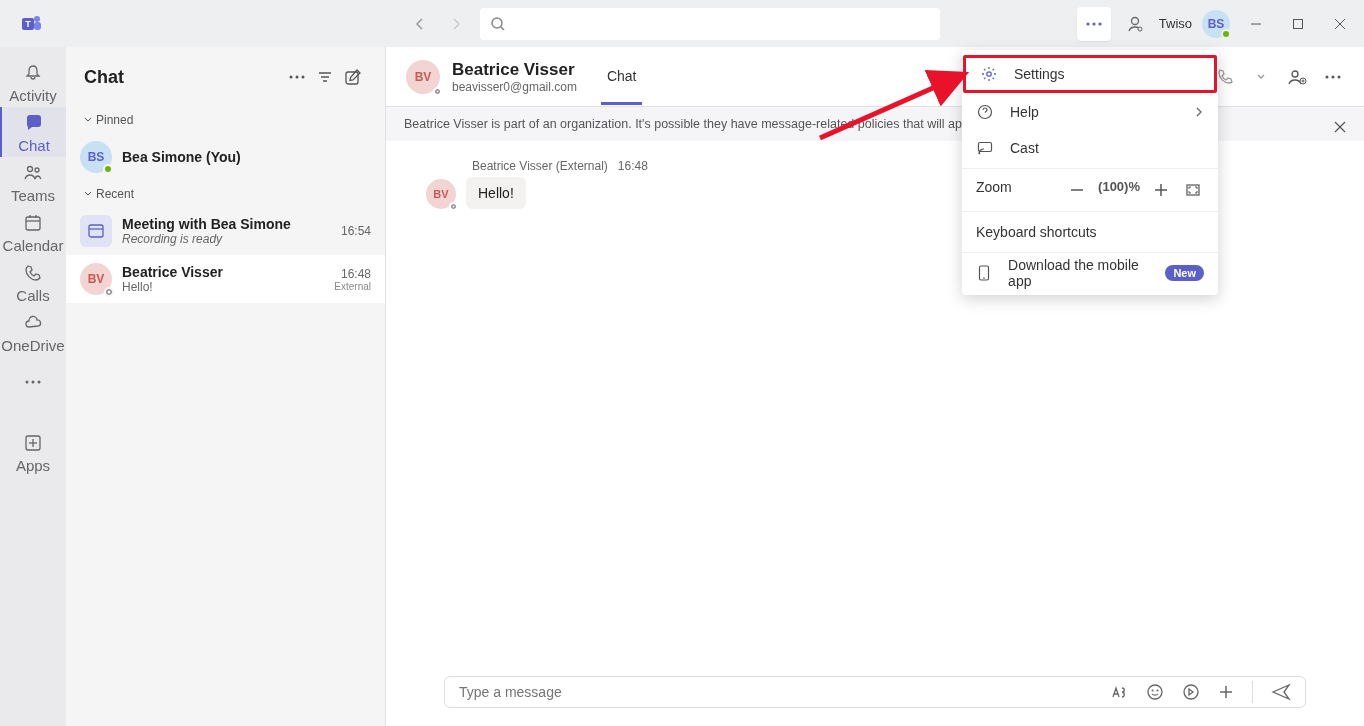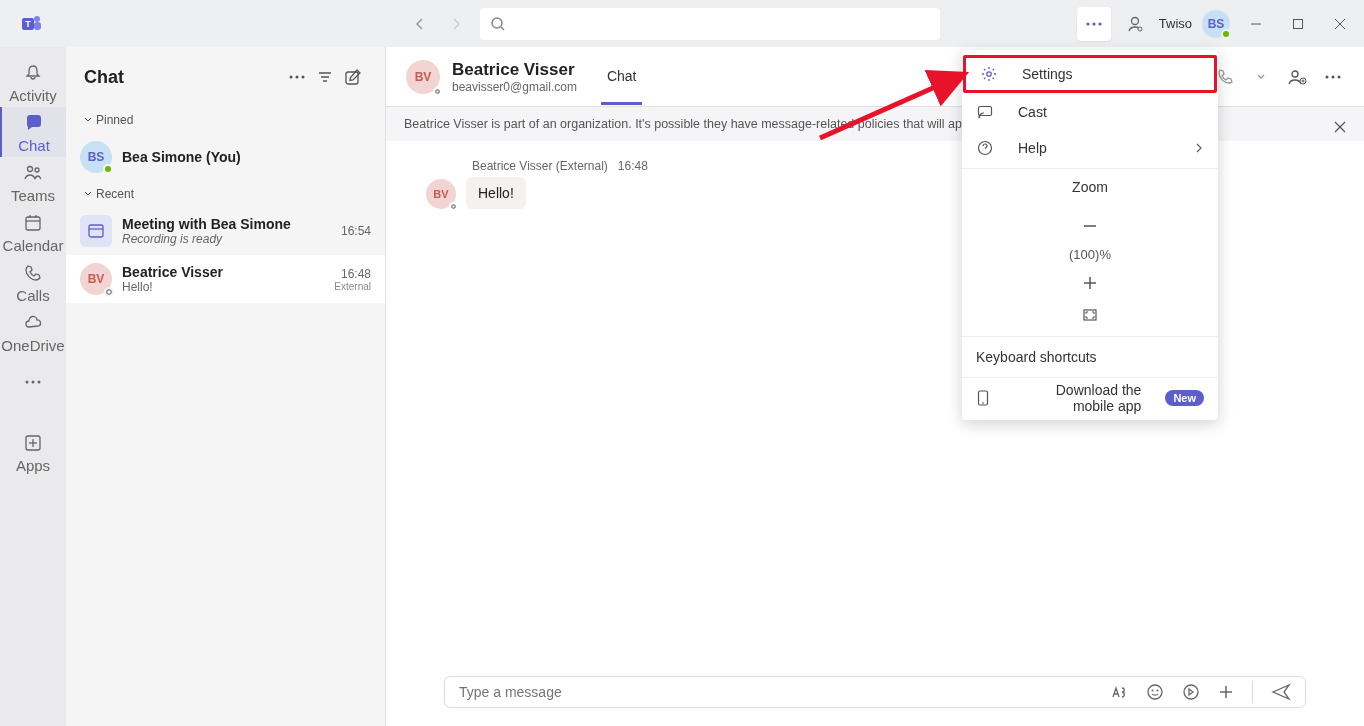--- a/index.html
+++ b/index.html
@@ -69,28 +69,28 @@
 .msg-bubble { background: #f3f2f1; border-radius: 6px; padding: 8px 12px; font-size: 14px; color: #222;}
 
 .compose { padding: 14px 58px 18px;}
 .compose-box { border: 1px solid #ddd; border-radius: 6px; height: 32px; display: flex; align-items: center; padding: 0 14px;}
 .compose-box input { border: none; outline: none; flex: 1; font-size: 14px; color: #444; background: transparent;}
 .compose-icons { display: flex; align-items: center; gap: 18px; color: #666; }
 .compose-sep { width: 1px; height: 22px; background: #ddd;}
 
 
 .dropdown { position: absolute; top: 50px; left: 962px; width: 256px; background: #fff; border-radius: 4px; box-shadow: 0 4px 16px rgba(0,0,0,0.18); z-index: 100; padding: 4px 0; }
-.dd-item { height: 36px; display: flex; align-items: center; padding: 16px 14px; gap: 24px; font-size: 14px; color: #333; cursor: pointer; position: relative; text-align: right;}
+.dd-item { height: 36px; display: flex; align-items: center; padding: 16px 14px; gap: 16px; font-size: 14px; color: #333; cursor: pointer; position: relative;}
 .dd-item.highlight { border: 3px solid #e8132a; border-radius: 2px; margin: 1px;}
 .dd-icon { width: 18px; height: 18px; display: flex; align-items: center; justify-content: center; color: #555;}
 .dd-sep { height: 1px; background: #eee; margin: 2px 0;}
-.dd-zoom { display: flex; align-items: center; padding: 8px 14px; font-size: 14px; color: #333; gap: 10px; flex-direction: column;}
+.dd-zoom { display: flex; align-items: flex-start; padding: 8px 14px; font-size: 14px; color: #333; gap: 10px;}
 .dd-zoom .spacer { flex: 1;}
 .zoom-ctrl { width: 22px; height: 22px; display: flex; align-items: center; justify-content: center; color: #555; cursor: pointer;}
-.zoom-val { font-size: 13px; color: #555;}
+.zoom-val { font-size: 13px; color: #555; font-weight: bold;}
 .new-badge { background: #5b5fc7; color: #fff; font-size: 11px; font-weight: 600; padding: 2px 8px; border-radius: 10px;}
 
 
 .arrow-anno { position: absolute; top: 68px; left: 810px; z-index: 101; pointer-events: none;}
 
 .small-ring { position: absolute; bottom: -2px; right: -2px; width: 9px; height: 9px; border-radius: 50%; border: 2px solid #fff; background: #fff; box-shadow: inset 0 0 0 1.5px #888;}
 
 svg { display: block; }
 </style>
 </head>
@@ -425,38 +425,38 @@
         <svg width="16" height="16" viewBox="0 0 16 16">
           <circle cx="8" cy="8" r="2.2" stroke="#5b5fc7" fill="none" stroke-width="1.3"></circle>
           <path d="M8 1v2M8 13v2M1 8h2M13 8h2M3 3l1.4 1.4M11.6 11.6L13 13M13 3l-1.4 1.4M4.4 11.6L3 13" stroke="#5b5fc7" stroke-width="1.3"></path>
         </svg>
       </div>
     <span>Settings</span>
   </div>
   <div class="dd-item">
     <div class="dd-icon">
         <svg width="16" height="16" viewBox="0 0 16 16">
-          <rect x="1.5" y="2.5" width="13" height="9" rx="1.5" stroke="#555" fill="none" stroke-width="1.2"></rect>
-          <path d="M2 14c0-3 2-5 5-5M2 14c0-1.5 1-3 3-3" stroke="#555" fill="none" stroke-width="1.2"></path>
-          <circle cx="2.5" cy="13.5" r="0.8" fill="#555"></circle>
-        </svg>
-      </div>
-    <span>Cast</span>
-  </div>
-  <div class="dd-item">
-    <div class="dd-icon">
-        <svg width="16" height="16" viewBox="0 0 16 16">
           <circle cx="8" cy="8" r="6.5" stroke="#555" fill="none" stroke-width="1.2"></circle>
           <path d="M6 6c0-1 1-2 2-2s2 1 2 2-1 1.5-2 2.5M8 12v.01" stroke="#555" fill="none" stroke-width="1.2"></path>
         </svg>
       </div>
     <span>Help</span>
     <svg width="10" height="10" viewBox="0 0 10 10" style="margin-left:auto">
         <path d="M3 1l4 4-4 4" stroke="#666" fill="none" stroke-width="1.3"></path>
       </svg>
+  </div>
+  <div class="dd-item">
+    <div class="dd-icon">
+        <svg width="16" height="16" viewBox="0 0 16 16">
+          <rect x="1.5" y="2.5" width="13" height="9" rx="1.5" stroke="#555" fill="none" stroke-width="1.2"></rect>
+          <path d="M2 14c0-3 2-5 5-5M2 14c0-1.5 1-3 3-3" stroke="#555" fill="none" stroke-width="1.2"></path>
+          <circle cx="2.5" cy="13.5" r="0.8" fill="#555"></circle>
+        </svg>
+      </div>
+    <span>Cast</span>
   </div>
   <div class="dd-sep"></div>
   <div class="dd-zoom">
     <span>Zoom</span>
     <div class="spacer"></div>
     <div class="zoom-ctrl">
         <svg width="12" height="2">
           <line x1="0" y1="1" x2="12" y2="1" stroke="#555" stroke-width="1.5"></line>
         </svg>
       </div>

